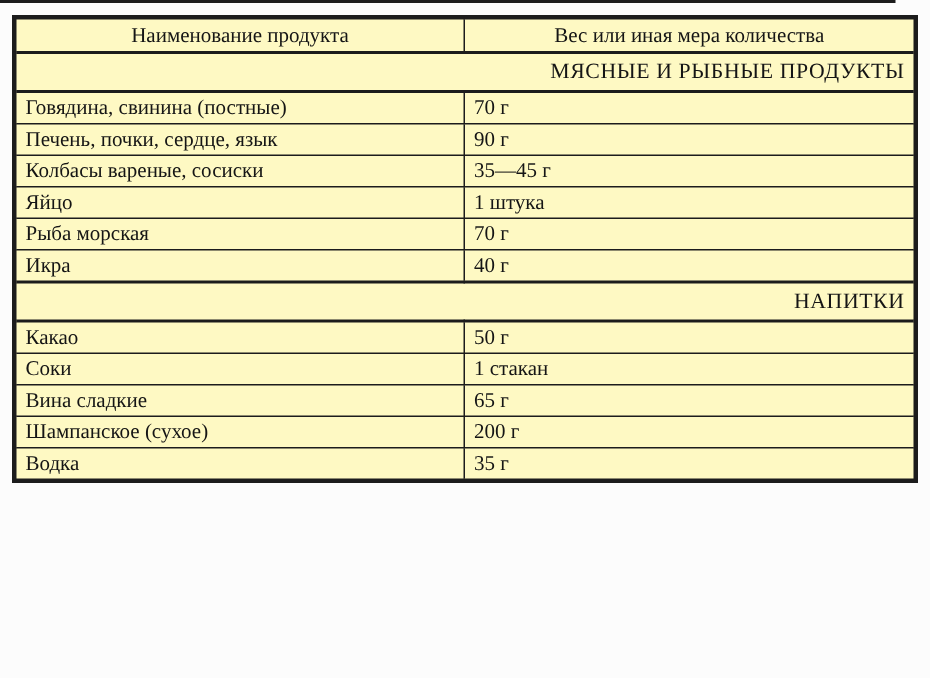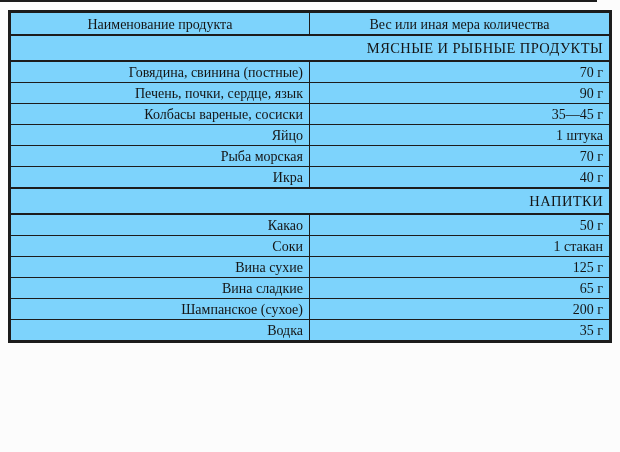--- a/index.html
+++ b/index.html
@@ -25,35 +25,34 @@
   }
   .table-wrap {
     position: absolute;
     left: 8px;
     top: 10px;
   }
   table.product-table {
     border-collapse: collapse;
     table-layout: fixed;
     width: 601px;
-    background: #7dd3fc;
+    background: #fef9c3;
     border: 3px solid #1c1c1c;
   }
   col.c1 { width: 300px; }
   col.c2 { width: 301px; }
   th, td {
     border: 1px solid #1c1c1c;
     font-weight: normal;
     font-size: 14px;
     line-height: 17px;
     padding: 2px 6px 1px 6px;
     white-space: nowrap;
     overflow: hidden;
     vertical-align: middle;
-    text-align: right;
   }
   thead th {
     text-align: center;
     height: 18px;
   }
   td.section-cell {
     text-align: right;
     height: 21px;
     font-size: 14.5px;
     letter-spacing: 0.4px;
@@ -114,24 +113,20 @@
         </tr>
         <tr>
           <td class="col-name">Какао</td>
           <td class="col-value">50 г</td>
         </tr>
         <tr>
           <td class="col-name">Соки</td>
           <td class="col-value">1 стакан</td>
         </tr>
         <tr>
-          <td class="col-name">Вина сухие</td>
-          <td class="col-value">125 г</td>
-        </tr>
-        <tr>
           <td class="col-name">Вина сладкие</td>
           <td class="col-value">65 г</td>
         </tr>
         <tr>
           <td class="col-name">Шампанское (сухое)</td>
           <td class="col-value">200 г</td>
         </tr>
         <tr>
           <td class="col-name">Водка</td>
           <td class="col-value">35 г</td>

